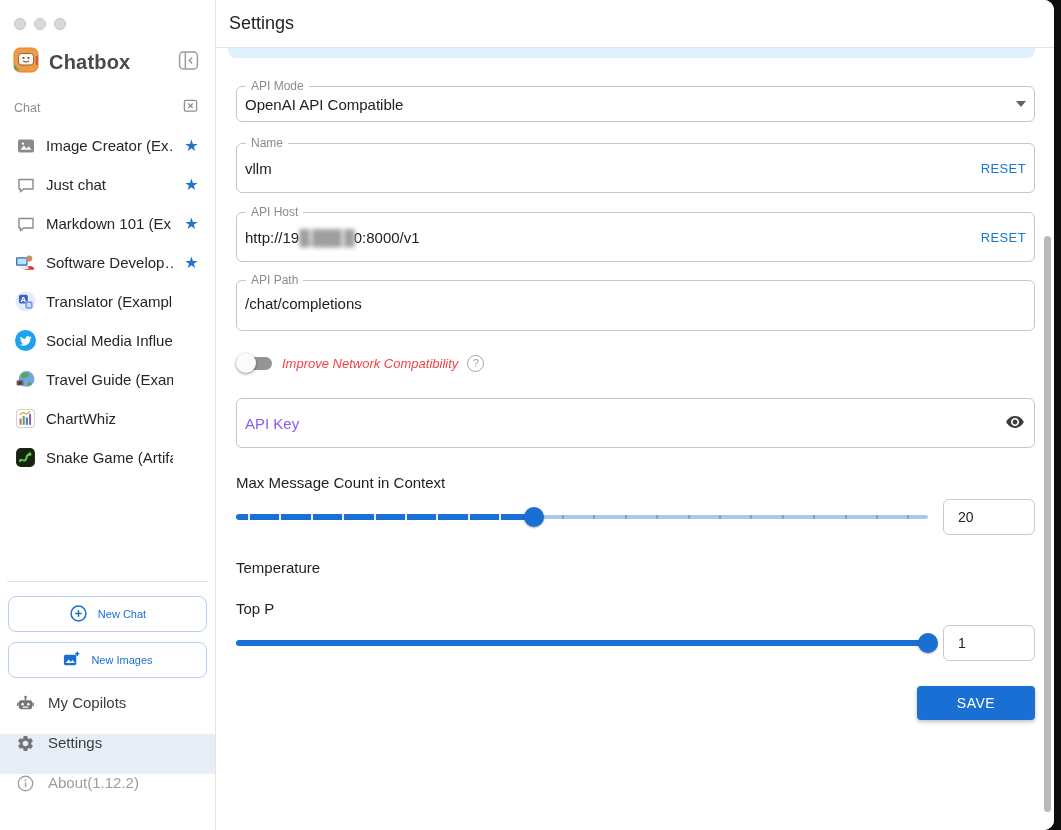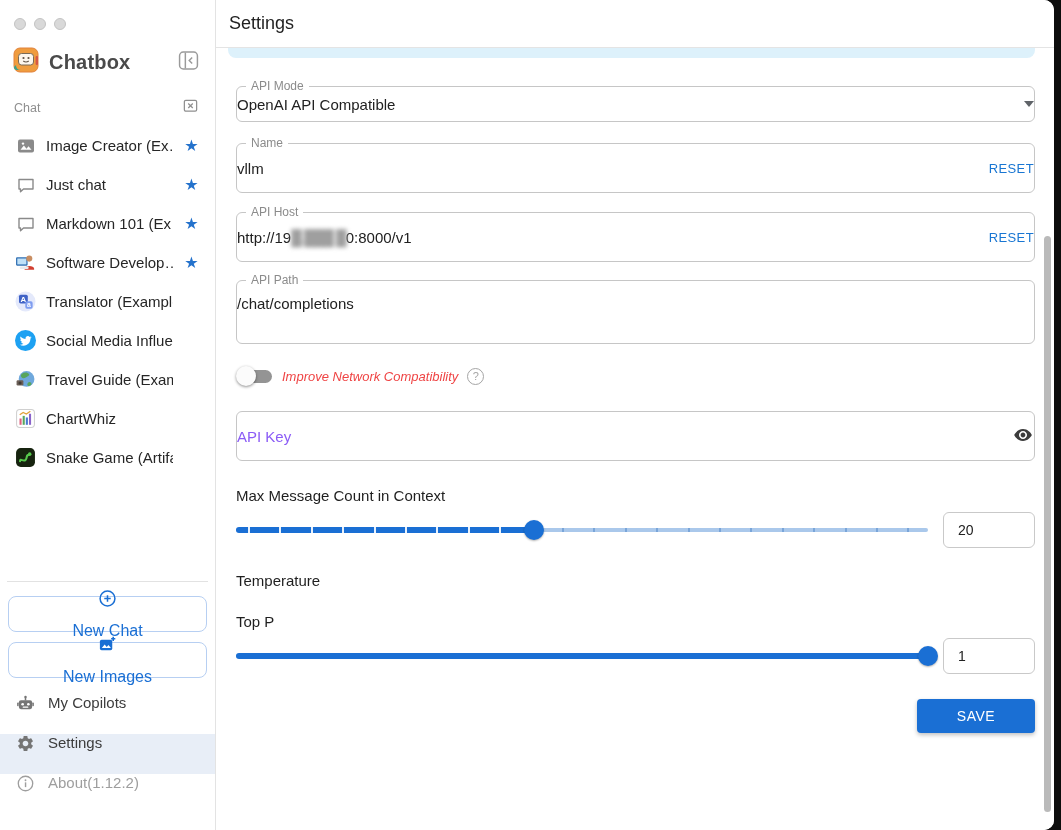--- a/index.html
+++ b/index.html
@@ -16,43 +16,43 @@
   .section-head { display:flex; align-items:center; justify-content:space-between; padding:20px 16px 4px 14px; }
   .section-head .lbl { font-size:12.5px; color:#8f8f8f; }
   .chat-list { padding-top:4px; }
   .chat-item { display:flex; align-items:center; height:39px; padding:0 15px 0 15px; gap:10px; cursor:pointer; }
   .chat-item .label { flex:1; font-size:15px; color:#262626; white-space:nowrap; overflow:hidden; }
   .chat-item .star { font-size:16px; color:#2472cc; line-height:1; width:17px; text-align:center; }
   .chat-item .icon { width:21px; height:21px; display:flex; align-items:center; justify-content:center; }
   .side-bottom { margin-top:auto; }
   .side-divider { border-top:1px solid #e2e2e2; margin:0 7px; }
   .btn-col { padding:14px 8px 6px 8px; }
-  .outline-btn { display:flex; align-items:center; justify-content:center; gap:10px; height:36px; border:1px solid #b7cff2; border-radius:8px; background:#fff; color:#1a6fd4; font-size:16px; font-weight:500; margin-bottom:10px; cursor:pointer; width:100%; font-family:inherit;flex-direction:column; }
+  .outline-btn { display:flex; align-items:center; justify-content:center; gap:10px; height:36px; border:1px solid #b7cff2; border-radius:8px; background:#fff; color:#1a6fd4; font-size:11px; font-weight:500; margin-bottom:10px; cursor:pointer; width:100%; font-family:inherit; }
   .menu { padding-bottom:16px; }
   .menu-item { display:flex; align-items:flex-start; gap:13px; height:40px; padding:0 16px; font-size:15px; color:#3c3c3c; cursor:pointer; }
   .menu-item.selected { background:#e8eef7; }
   .menu-item.dim { color:#9e9e9e; }
 
   
   .main { flex:1; position:relative; background:#fff; overflow:hidden; }
   .main-header { height:48px; border-bottom:1px solid #e4e4e4; display:flex; align-items:center; padding-left:13px; }
   .main-header .page-title { font-size:18px; font-weight:500; color:#1f1f1f; }
   .alert-strip { margin:0 19px 0 12px; height:10px; background:#ddf1fb; border-radius:0 0 8px 8px; }
   .content { padding:28px 19px 0 20px; }
 
-  .field { position:relative; border:1px solid #c6c6c6; border-radius:6px; display:flex; align-items:center; padding:0 0; background:#fff; }
+  .field { position:relative; border:1px solid #c6c6c6; border-radius:6px; display:flex; align-items:center; padding:0 8px; background:#fff; }
   .field .flabel { position:absolute; top:-8px; left:9px; background:#fff; padding:0 5px; font-size:12px; color:#8b8b8b; }
   .field .fvalue { font-size:15px; color:#212121; }
   .field .placeholder { font-size:15px; color:#8b5cf6; }
   .field .reset { margin-left:auto; font-size:13px; font-weight:500; color:#1976d2; letter-spacing:.4px; background:none; border:none; cursor:pointer; font-family:inherit; }
   .f-select { height:36px; margin-bottom:0; cursor:pointer; }
   .f-select .caret { margin-left:auto; width:0; height:0; border-left:5px solid transparent; border-right:5px solid transparent; border-top:6px solid #5f6368; }
   .f-name { height:50px; margin-top:21px; }
   .f-host { height:50px; margin-top:19px; }
-  .f-path { height:64px; margin-top:18px; align-items:flex-start; padding-top:14px; }
+  .f-path { height:51px; margin-top:18px; align-items:flex-start; padding-top:14px; }
   .f-key  { height:50px; margin-top:25px; }
   .f-model{ height:57px; margin-top:18px; }
   .redacted { filter:blur(2px); color:#9f9f9f; letter-spacing:-1px; }
   .eye-btn { margin-left:auto; background:none; border:none; cursor:pointer; display:flex; align-items:center; }
 
   .toggle-row { display:flex; align-items:center; gap:9px; margin-top:22px; height:20px; }
   .switch { position:relative; width:37px; height:20px; cursor:pointer; }
   .switch .track { position:absolute; left:3px; top:4px; width:33px; height:13px; border-radius:7px; background:#949494; }
   .switch .thumb { position:absolute; left:0; top:0; width:20px; height:20px; border-radius:50%; background:#fbfbfb; box-shadow:0 1px 3px rgba(0,0,0,.45); }
   .toggle-row .tlabel { font-size:13px; color:#ef4444;font-style:italic; }

